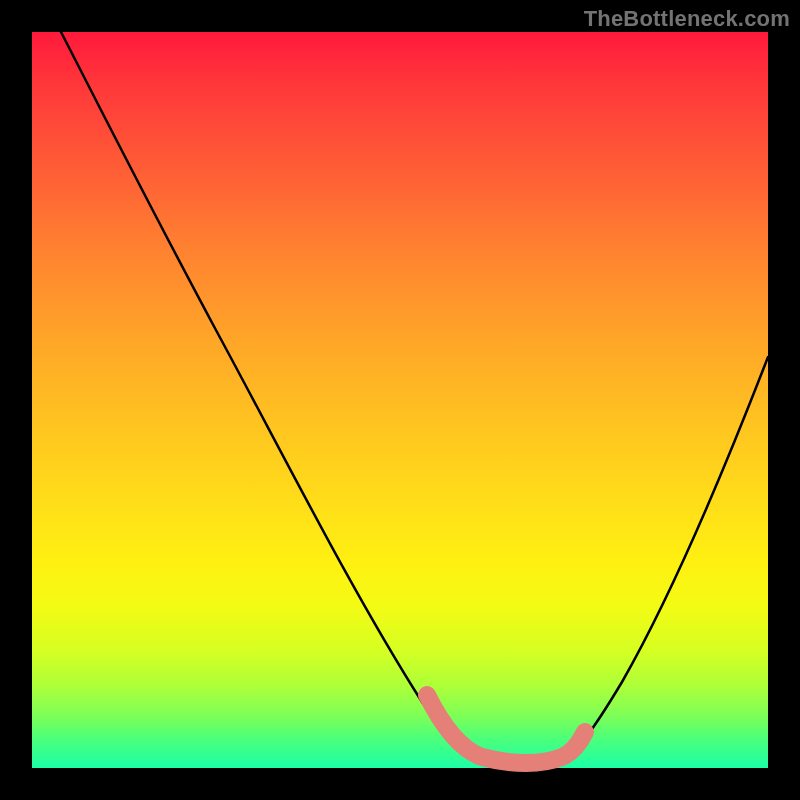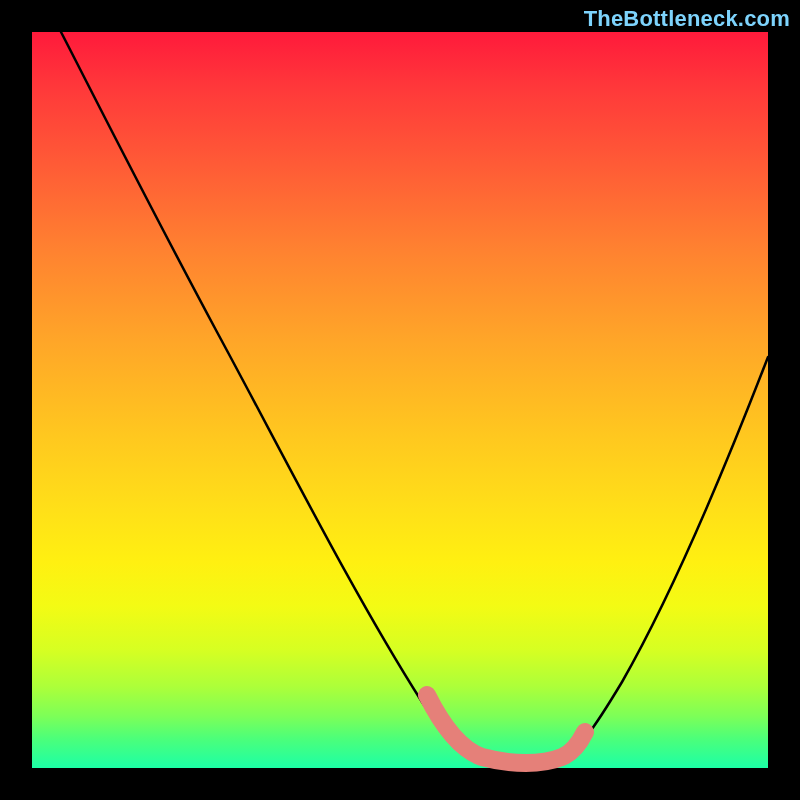--- a/index.html
+++ b/index.html
@@ -40,21 +40,21 @@
       #acff3a 89%,
       #7cff58 93%,
       #4cff7a 96%,
       #1cffa6 100%
     );
   }
   .watermark {
     position: absolute;
     top: 6px;
     right: 10px;
-    color: #7dd3fc;
+    color: #737373;
     font-size: 22px;
     font-weight: 600;
     letter-spacing: 0.2px;
     margin-left: 20px;
   }
   svg.curves {
     position: absolute;
     left: 32px;
     top: 32px;
     width: 736px;

